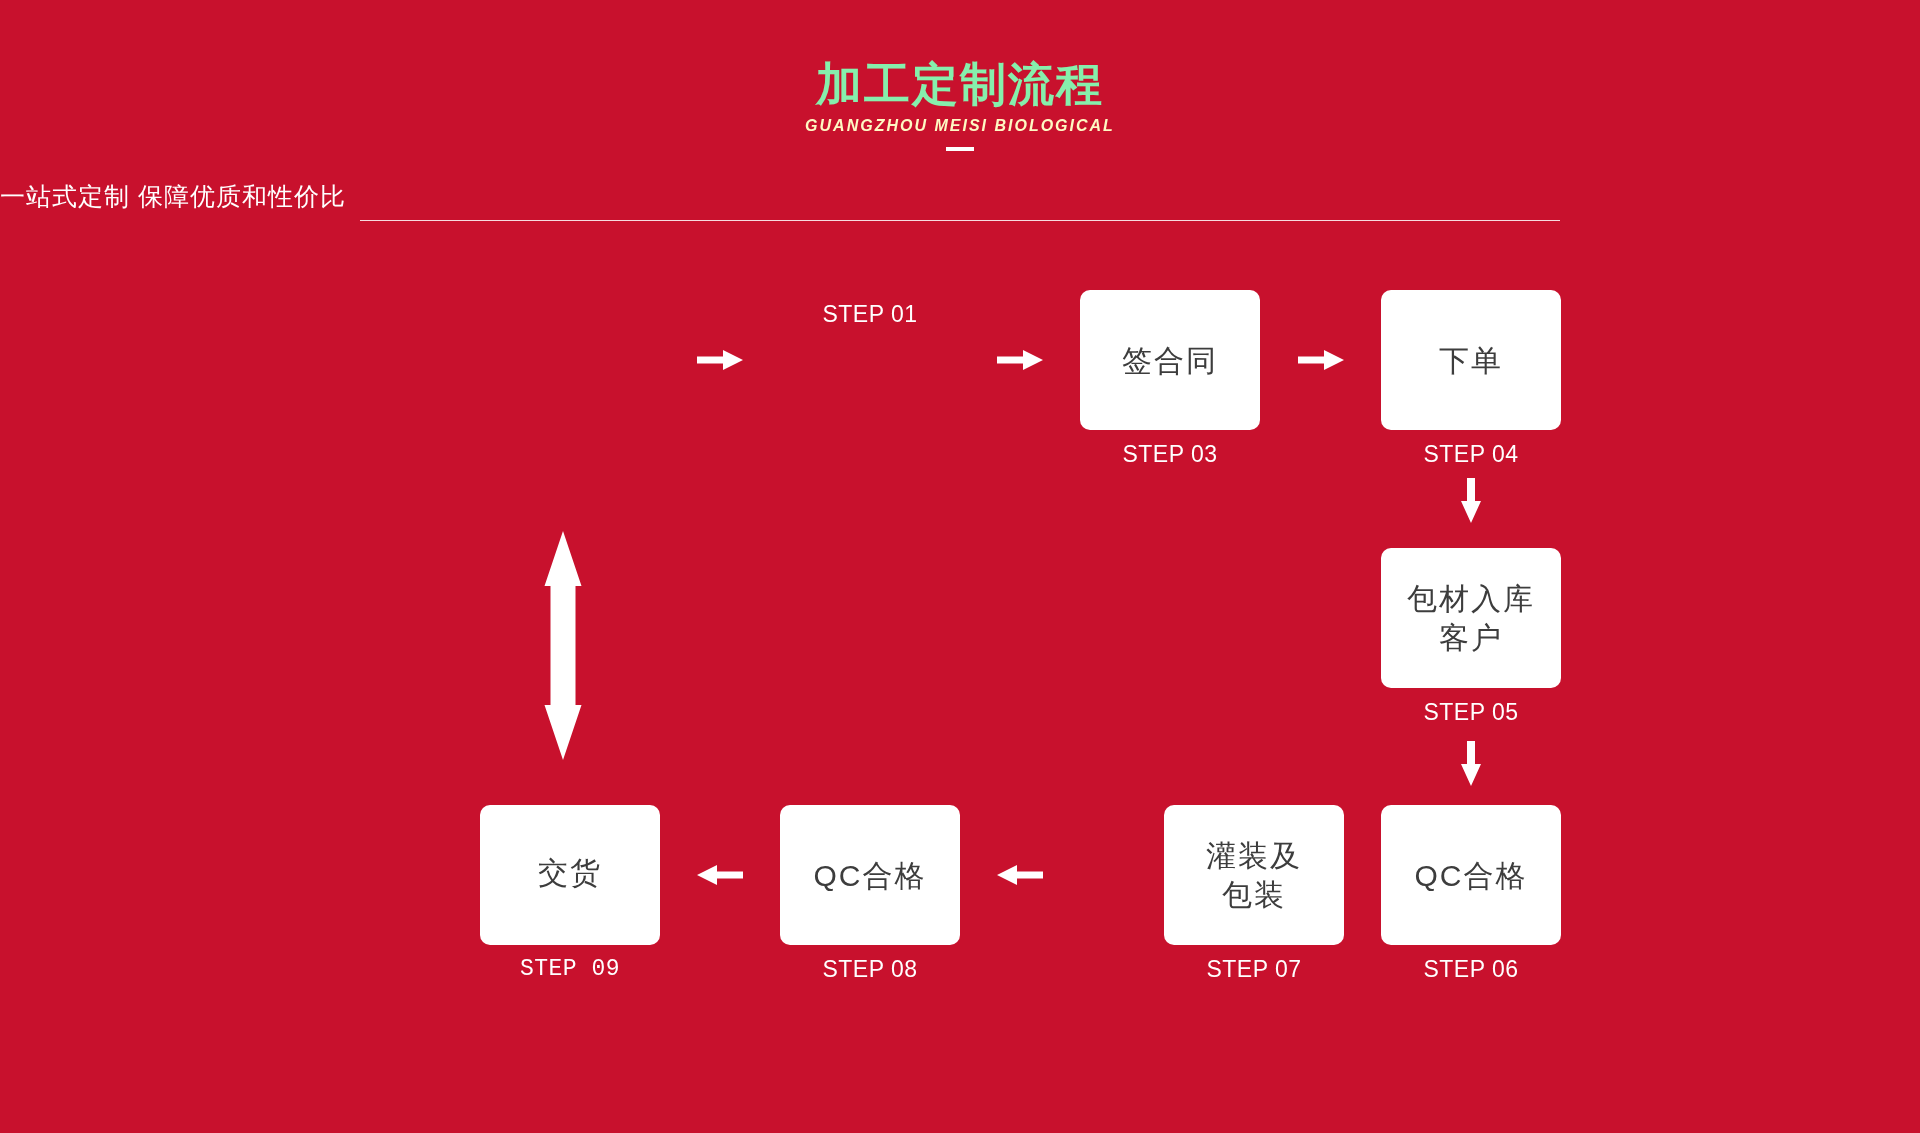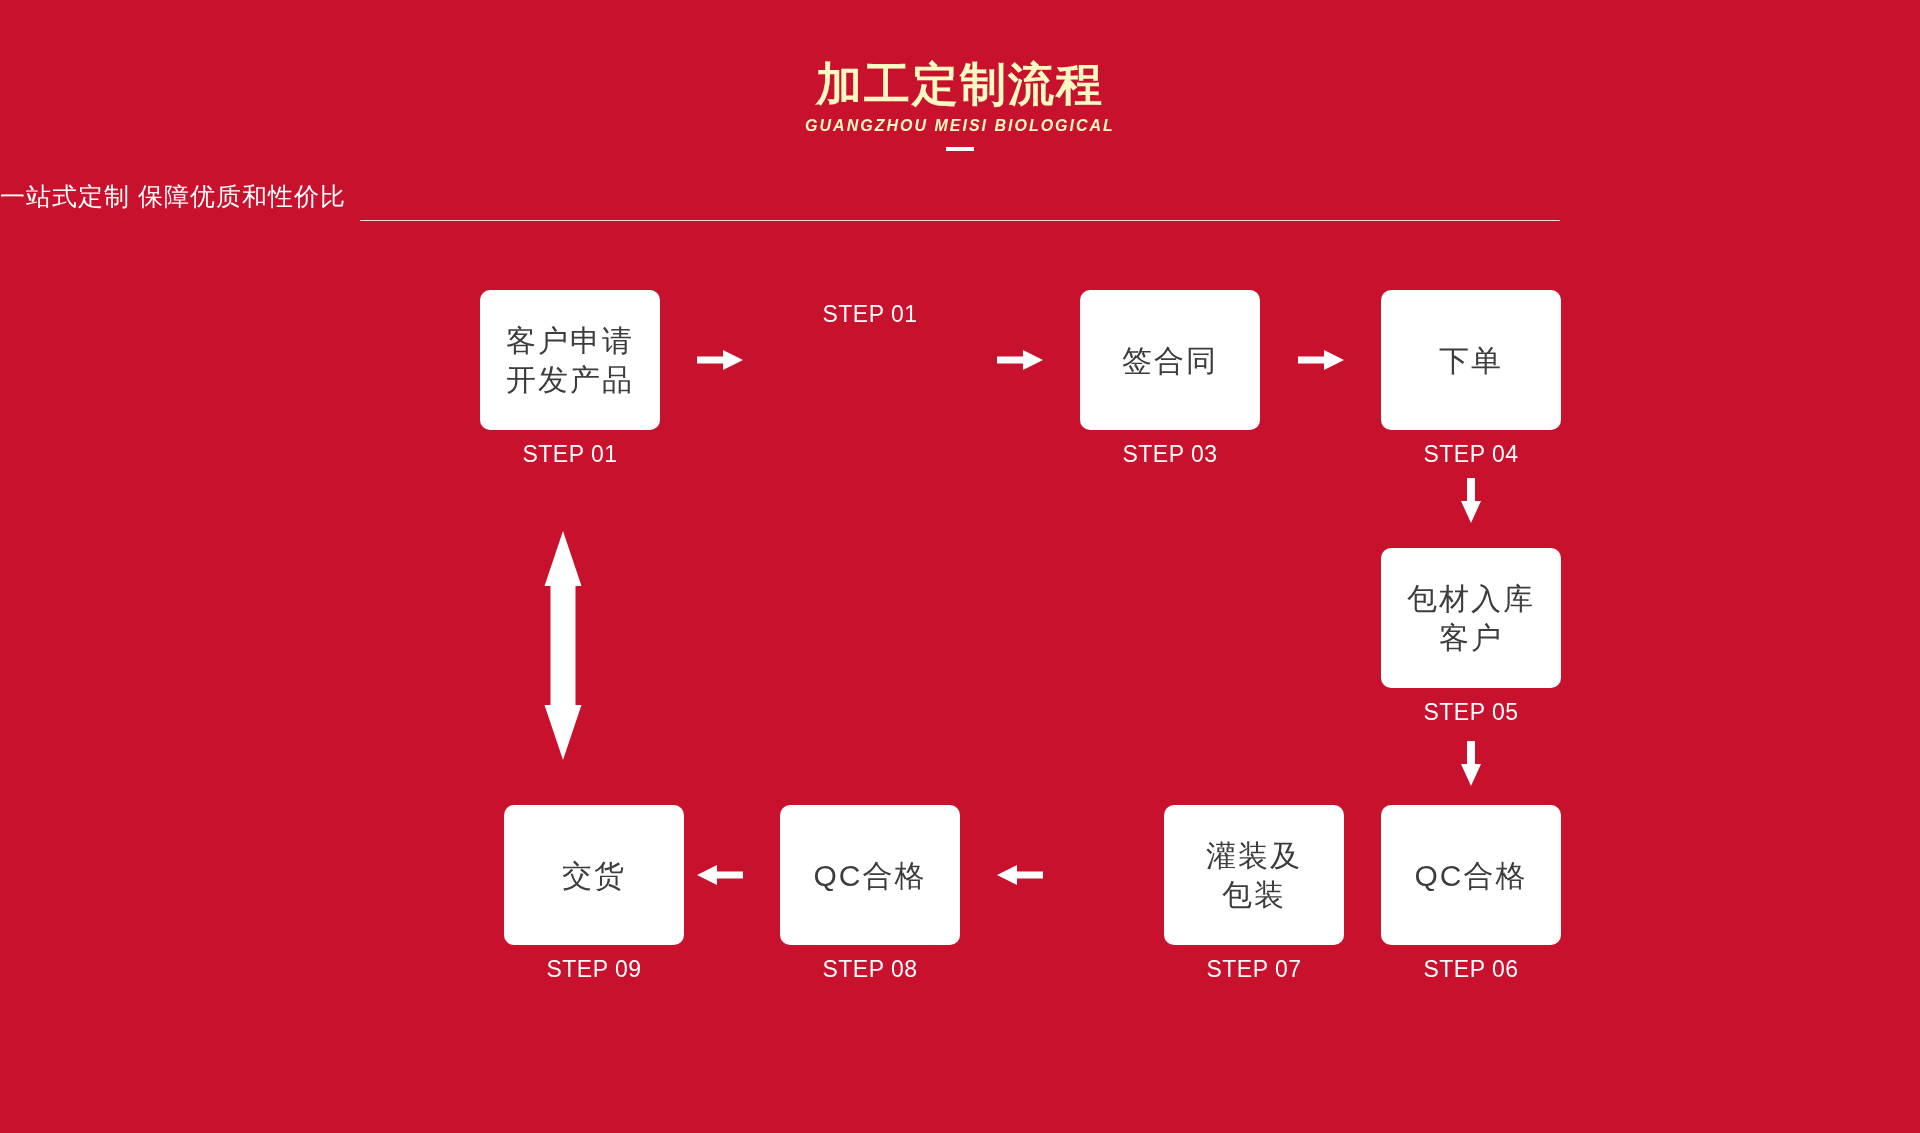--- a/index.html
+++ b/index.html
@@ -11,21 +11,21 @@
   }
   *{box-sizing:border-box;}
   html,body{margin:0;padding:0;background:var(--background);}
   .stage{
     position:relative;width:1920px;height:1133px;overflow:hidden;
     background:var(--background);
     font-family:"Liberation Sans",sans-serif;
   }
   .title{
     position:absolute;top:59px;left:0;width:100%;margin:0;
-    text-align:center;color:#fef9c3;font-size:46px;font-weight:800;
+    text-align:center;color:#86efac;font-size:46px;font-weight:800;
     letter-spacing:2px;line-height:1.1;
   }
   .subtitle{
     position:absolute;top:116px;left:0;width:100%;
     text-align:center;color:#fef9c3;font-size:16px;font-style:italic;
     font-weight:700;letter-spacing:2px;line-height:1.2;
   }
   .dash{
     position:absolute;top:147px;left:946px;width:28px;height:4px;
     background:#ffffff;
@@ -59,21 +59,21 @@
 
   
   .pos-s1{left:480px;top:290px;}
   .pos-s2{left:780px;top:290px;}
   .pos-s3{left:1080px;top:290px;}
   .pos-s4{left:1381px;top:290px;}
   .pos-s5{left:1381px;top:548px;}
   .pos-s6{left:1381px;top:805px;}
   .pos-s7{left:1132px;top:805px;margin-left:32px;}
   .pos-s8{left:780px;top:805px;}
-  .pos-s9{left:504px;top:805px;}
+  .pos-s9{left:480px;top:805px;font-family:Liberation Mono, monospace;}
 
   
   .pos-a1{left:697px;top:350px;}
   .pos-a2{left:997px;top:350px;}
   .pos-a3{left:1298px;top:350px;}
   .pos-a4{left:1461px;top:478px;}
   .pos-a5{left:1461px;top:741px;}
   .pos-a6{left:1298px;top:865px;}
   .pos-a7{left:997px;top:865px;}
   .pos-a8{left:697px;top:865px;}
@@ -83,27 +83,20 @@
 <body>
 
 <div class="stage">
 
   <h1 class="title">加工定制流程</h1>
   <div class="subtitle">GUANGZHOU MEISI BIOLOGICAL</div>
   <div class="dash"></div>
   <div class="tagline">一站式定制 保障优质和性价比</div>
   <div class="divider"></div>
 
-  <div class="step pos-s1">
-    <div class="box">
-      <div class="box-label">客户申请
-开发产品</div>
-    </div>
-    <div class="step-num">STEP 01</div>
-  </div>
 
   <svg class="arr arr-h pos-a1" viewBox="0 0 46 20">
     <polygon points="0,6.5 26,6.5 26,0 46,10 26,20 26,13.5 0,13.5"></polygon>
   </svg>
 
   <div class="step pos-s2">
     <div class="step-num">STEP 01</div>
   </div>
 
   <svg class="arr arr-h pos-a2" viewBox="0 0 46 20">

